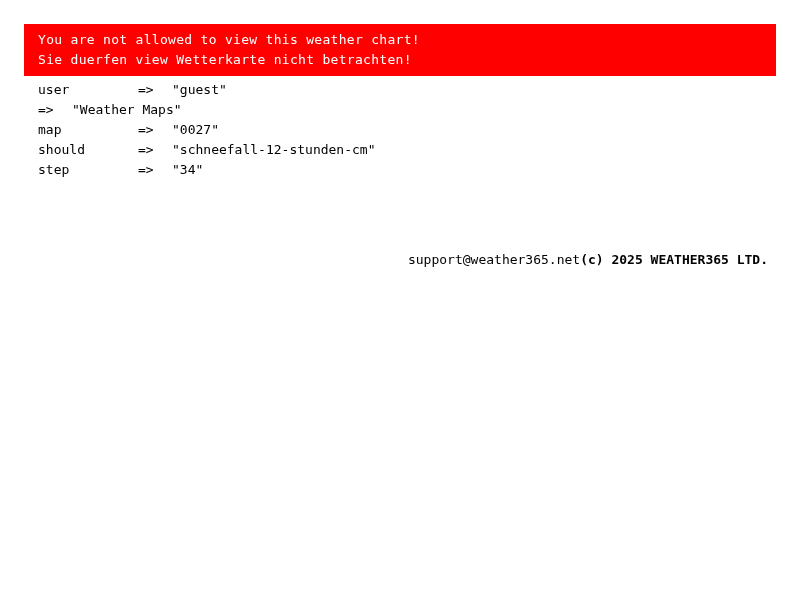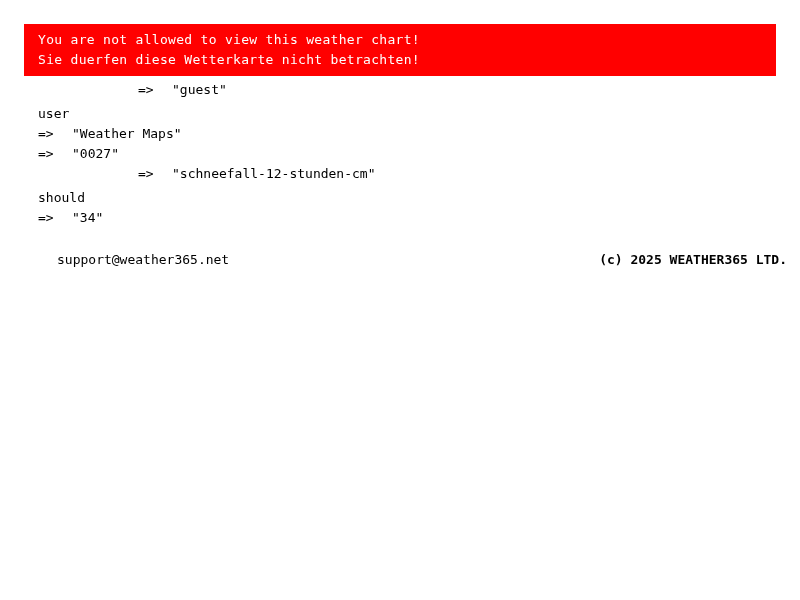--- a/index.html
+++ b/index.html
@@ -50,84 +50,84 @@
     width: 720px;
   }
   .detail-row {
     display: flex;
     line-height: 20px;
     white-space: pre;
   }
   .detail-key {
     width: 100px;
     display: inline-block;
-    margin-top: 24px;
   }
   .detail-arrow {
     width: 34px;
     display: inline-block;
   }
   .detail-val {
     display: inline-block;
   }
   .footer {
     position: absolute;
     left: 38px;
     top: 250px;
     width: 730px;
     display: flex;
-    justify-content: space-between;
+    justify-content: flex-end;
     line-height: 20px;
     white-space: pre;
-    margin-left: 19px;
   }
   .footer-right {
     text-align: right;
     font-weight: bold;
   }
   a.mail {
     color: #000000;
     text-decoration: none;
   }
 </style>
 </head>
 <body>
 
 <div class="page">
 
   <div class="banner banner-error">
     <div class="banner-line">You are not allowed to view this weather chart!</div>
-    <div class="banner-line">Sie duerfen diese Wetterkarte nicht betrachten!</div>
+    <div class="banner-line">Sie duerfen view Wetterkarte nicht betrachten!</div>
   </div>
 
   <div class="details">
 
     <div class="detail-row">
       <span class="detail-key">user</span>
       <span class="detail-arrow">=&gt;</span>
       <span class="detail-val">"guest"</span>
     </div>
 
     <div class="detail-row">
       <span class="detail-arrow">=&gt;</span>
       <span class="detail-val">"Weather Maps"</span>
     </div>
 
     <div class="detail-row">
+      <span class="detail-key">map</span>
       <span class="detail-arrow">=&gt;</span>
       <span class="detail-val">"0027"</span>
     </div>
 
     <div class="detail-row">
       <span class="detail-key">should</span>
       <span class="detail-arrow">=&gt;</span>
       <span class="detail-val">"schneefall-12-stunden-cm"</span>
     </div>
 
     <div class="detail-row">
+      <span class="detail-key">step</span>
       <span class="detail-arrow">=&gt;</span>
       <span class="detail-val">"34"</span>
     </div>
 
   </div>
 
 
   <div class="footer">
     <a class="mail" href="#">support@weather365.net</a>
     <span class="footer-right">(c) 2025 WEATHER365 LTD.</span>

